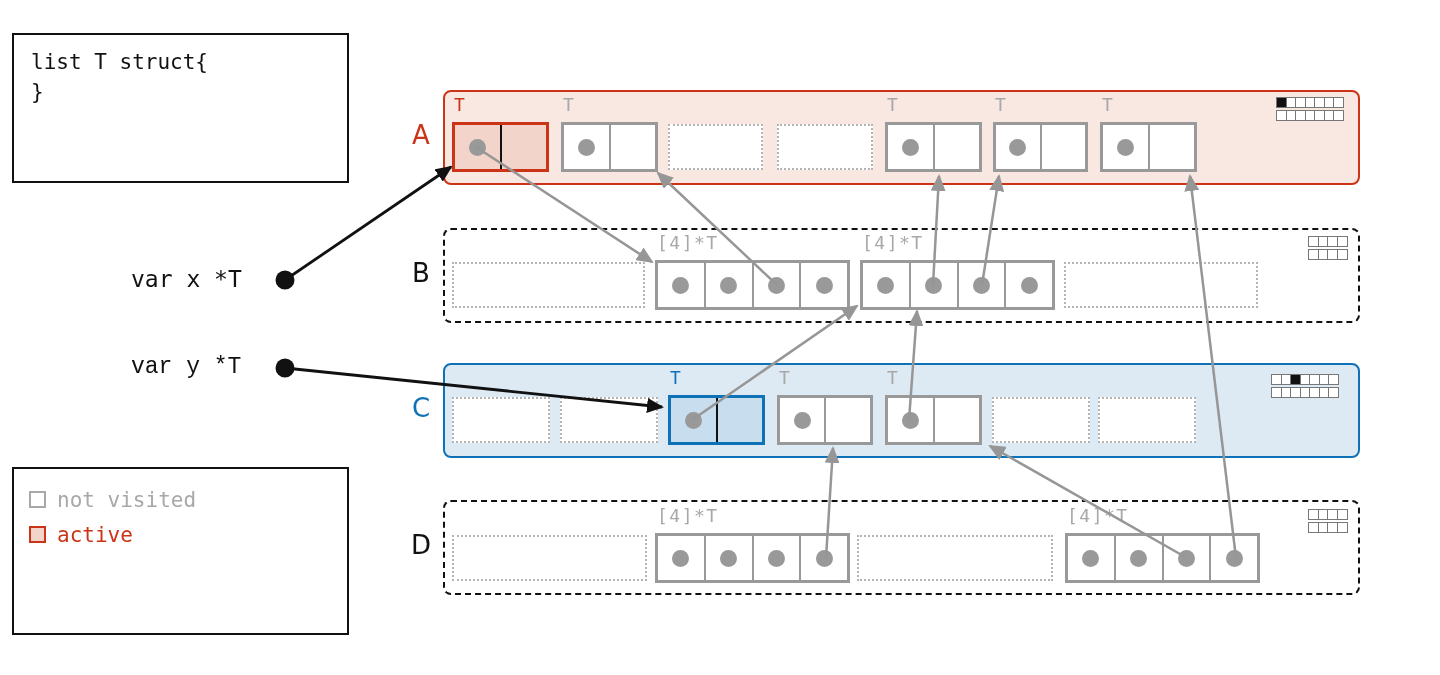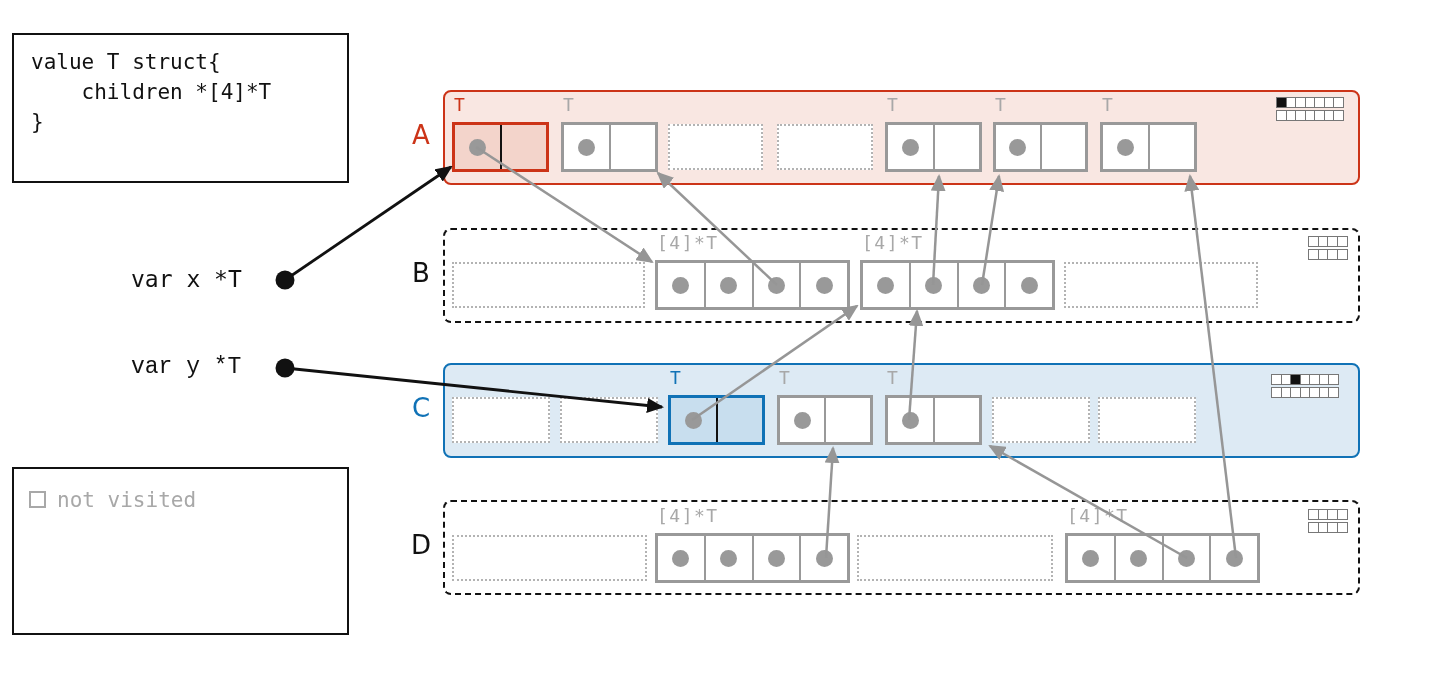--- a/index.html
+++ b/index.html
@@ -16,29 +16,32 @@
   .legend-label{font-size:21px;white-space:pre;}
   .var-label{position:absolute;font-size:23px;color:#111;white-space:pre;}
   svg#arrow-layer{position:absolute;left:0;top:0;z-index:40;pointer-events:none;}
 </style>
 </head>
 <body>
 
 <div id="canvas">
 
   <div id="code-box" class="mono">
-    <div class="code-line">value T struct{</div>
-    <div class="code-line">    children *[4]*T</div>
+    <div class="code-line">list T struct{</div>
     <div class="code-line">}</div>
   </div>
 
   <div id="legend-box">
       <div class="legend-item">
         <div class="legend-swatch" style="border-color: rgb(168, 168, 168); background: rgb(255, 255, 255);"></div>
         <div class="legend-label mono" style="color: rgb(168, 168, 168); text-align: center;">not visited</div>
+      </div>
+      <div class="legend-item">
+        <div class="legend-swatch" style="border-color: rgb(204, 52, 24); background: rgb(243, 212, 203);"></div>
+        <div class="legend-label mono" style="color: rgb(204, 52, 24);">active</div>
       </div>
     </div>
 
   <svg id="arrow-layer" width="1440" height="675" viewBox="0 0 1440 675">
       <defs>
         <marker id="ah-gray" markerUnits="userSpaceOnUse" markerWidth="17" markerHeight="15" refX="15" refY="7.5" orient="auto">
           <path d="M0,0 L17,7.5 L0,15 Z" fill="#969696"></path>
         </marker>
         <marker id="ah-black" markerUnits="userSpaceOnUse" markerWidth="17" markerHeight="15" refX="15" refY="7.5" orient="auto">
           <path d="M0,0 L17,7.5 L0,15 Z" fill="#111111"></path>

